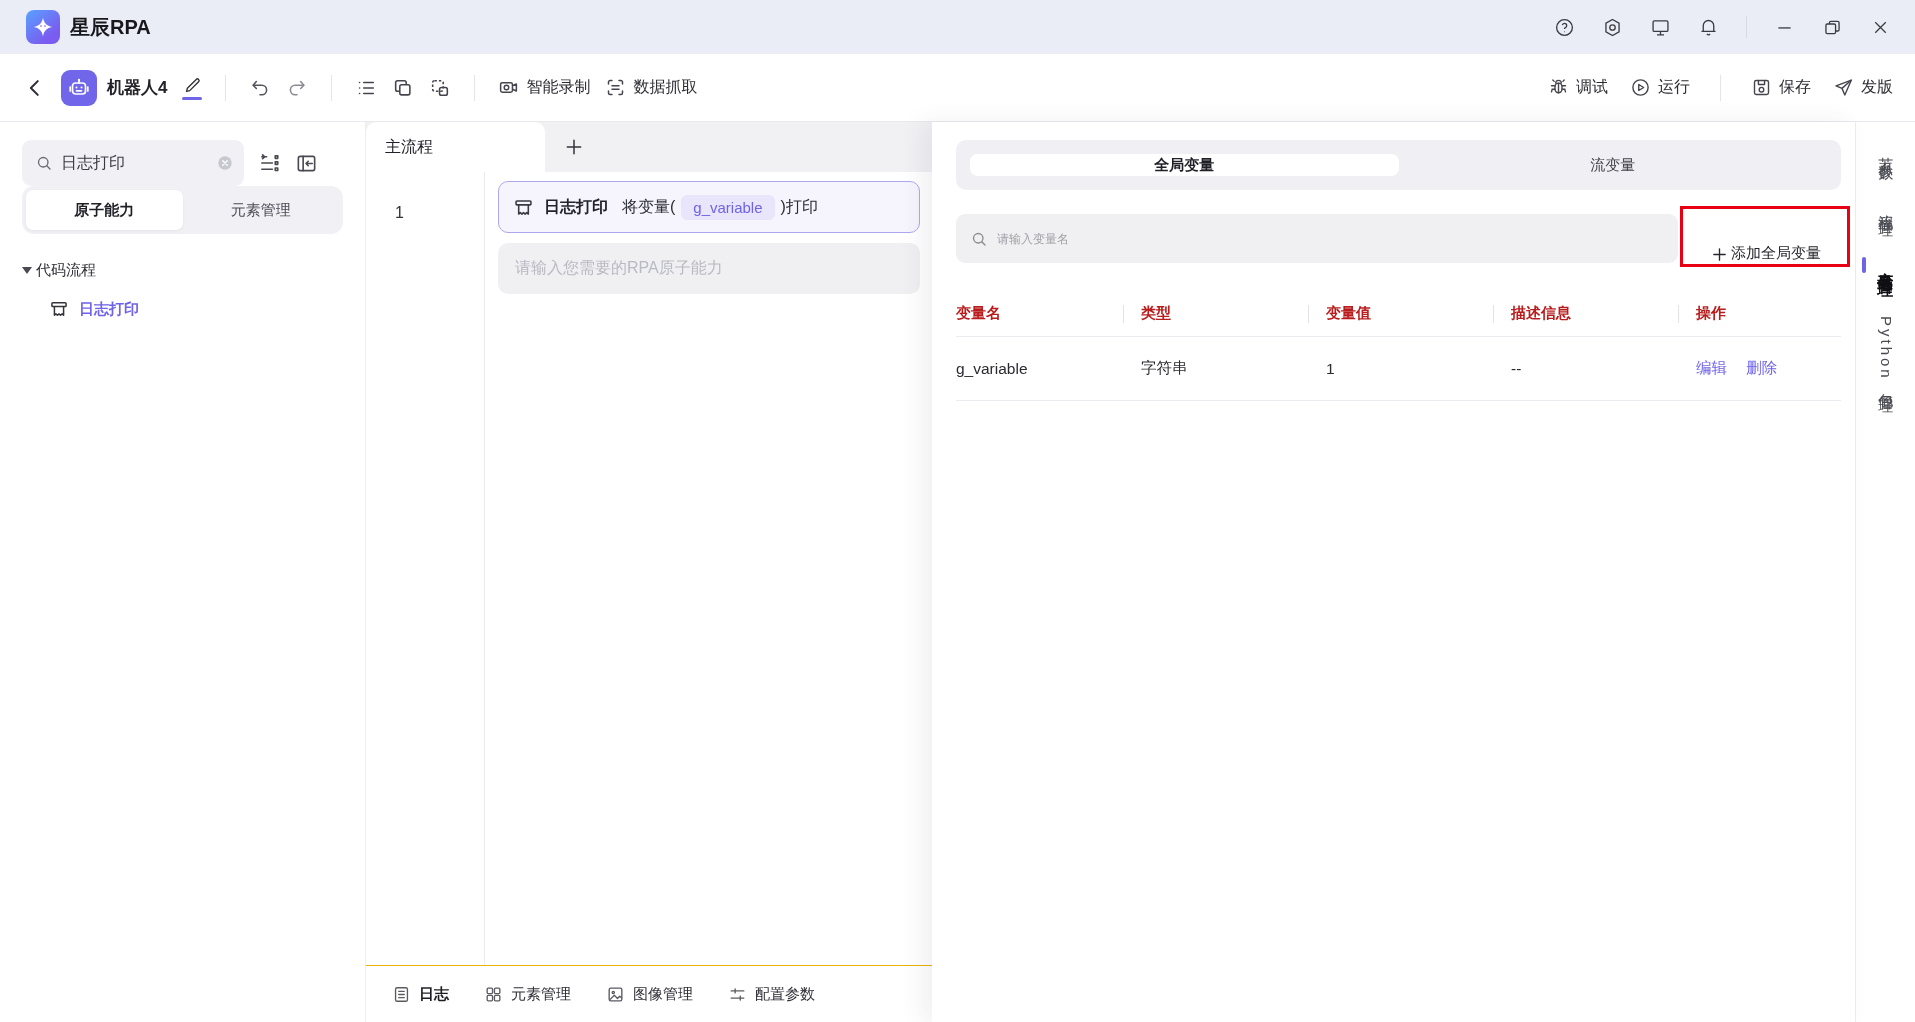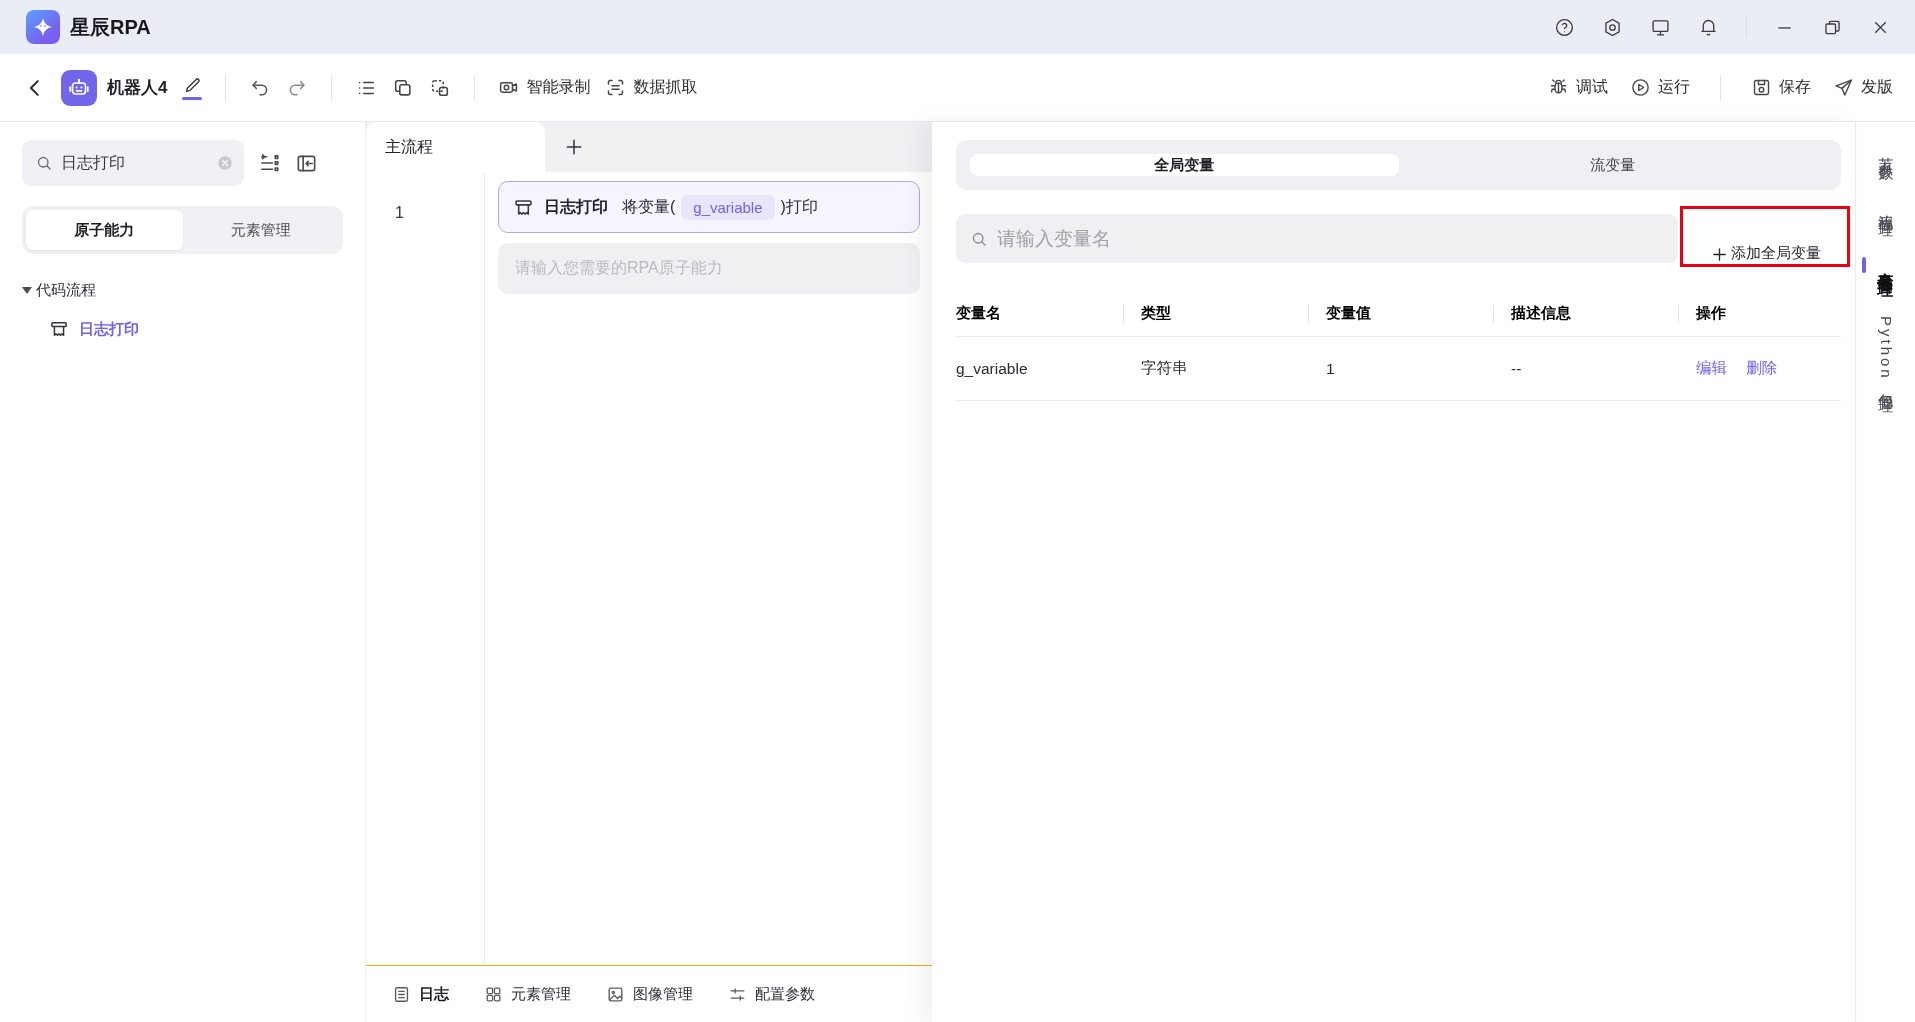--- a/index.html
+++ b/index.html
@@ -34,21 +34,21 @@
   
   .workspace { display:flex; height:900px; background:#fff; }
 
   
   .sidebar { width:366px; border-right:1px solid #ededf2; padding:18px 22px; }
   .search-row { display:flex; align-items:center; gap:14px; }
   .search-box { width:222px; height:46px; background:#f1f1f5; border-radius:9px; display:flex; align-items:center; gap:8px; padding:0 10px 0 13px; }
   .search-box input { border:none; outline:none; background:transparent; flex:1; font-size:16px; color:#3a3a42; font-family:inherit; min-width:0; }
   .clear-btn { display:flex; cursor:pointer; }
   .icon-btn { display:flex; color:#4a4a52; cursor:pointer; }
-  .sidebar-tabs { margin-top:20px; height:48px; background:#f1f1f5; border-radius:12px; display:flex; padding:4px; }
+  .sidebar-tabs { height:48px; background:#f1f1f5; border-radius:12px; display:flex; padding:4px; }
   .sidebar-tab { flex:1; display:flex; align-items:center; justify-content:center; font-size:15px; color:#4c4c55; border-radius:7px; cursor:pointer; }
   .sidebar-tab.active { background:#fff; color:#1f1f26; font-weight:600; box-shadow:0 1px 3px rgba(30,30,60,.07); }
   .tree { margin-top:27px; }
   .tree-group { display:flex; align-items:center; gap:4px; font-size:15px; color:#2e2e36; cursor:pointer; }
   .caret { width:0; height:0; border-left:5.5px solid transparent; border-right:5.5px solid transparent; border-top:7px solid #4a4a52; }
   .tree-item { margin:19px 0 0 27px; display:flex; align-items:center; gap:10px; font-size:15px; font-weight:600; color:#6f63e8; cursor:pointer; }
   .tree-item .tool-ic { color:#33333b; }
 
   
   .canvas { width:566px; display:flex; flex-direction:column; background:#fff; }
@@ -67,32 +67,32 @@
   .bb-item .tool-ic { color:#5a5a62; }
   .bb-item.active span.lbl { font-weight:700; color:#1c1c22; }
 
   
   .drawer { width:923px; background:#fff; box-shadow:-10px 0 22px rgba(60,60,90,.08); padding:18px 14px 0 24px; position:relative; z-index:2; }
   .seg { height:50px; background:#f0f0f4; border-radius:10px; display:flex; padding:14px; }
   .seg-item { flex:1; display:flex; align-items:center; justify-content:center; font-size:15px; color:#3e3e46; border-radius:8px; cursor:pointer; }
   .seg-item.active { background:#fff; color:#1f1f26; font-weight:600; }
   .var-toolbar { margin-top:24px; display:flex; align-items:center; gap:13px; }
   .var-search { flex:1; height:49px; background:#f0f0f3; border-radius:9px; display:flex; align-items:center; gap:9px; padding:0 14px; }
-  .var-search input { border:none; outline:none; background:transparent; flex:1; font-size:19px; color:#3a3a42; font-family:inherit; }
+  .var-search input { border:none; outline:none; background:transparent; flex:1; font-size:12px; color:#3a3a42; font-family:inherit; }
   .var-search input::placeholder { color:#a0a0a8; }
   .add-wrap { position:relative; }
   .add-btn { height:49px; width:150px; background:#fff; border:none; display:flex; align-items:flex-end; justify-content:center; gap:3px; font-size:15px; color:#26262c; font-family:inherit; cursor:pointer; }
   .red-box { position:absolute; top:-8px; bottom:-4px; left:-11px; right:-9px; border:3px solid #e80013; pointer-events:none; }
   .var-table { margin-top:28px; }
   .vt-head, .vt-row { display:flex; align-items:center; border-bottom:1px solid #ececf0; }
   .vt-head { height:46px; }
   .vt-row { height:64px; font-size:15.5px; color:#2a2a31; }
   .vt-cell { position:relative; }
   .c1,.c2,.c3,.c4 { width:185px; } .c5 { flex:1; }
-  .vt-head .vt-cell { font-size:15px; font-weight:600; color:#000000; }
+  .vt-head .vt-cell { font-size:15px; font-weight:600; color:#b91c1c; }
   .vt-head .vt-cell + .vt-cell::before { content:''; position:absolute; left:-18px; top:50%; transform:translateY(-50%); width:1px; height:18px; background:#e2e2e7; }
   .vt-link { color:#6f63e8; margin-right:15px; cursor:pointer; }
 
   
   .rail { width:60px; border-left:1px solid #ededf2; display:flex; flex-direction:column; align-items:center; padding-top:23px; gap:45px; background:#fff; }
   .rail-item { writing-mode:vertical-rl; font-size:15px; letter-spacing:3px; color:#4a4a52; position:relative; cursor:pointer; line-height:1.1; }
   .rail-item.active { font-weight:700; color:#101014; font-size:16px; }
   .rail-item.active::before { content:''; position:absolute; left:-15px; top:-2px; bottom:-2px; width:4px; border-radius:2px; background:#6f63e8; }
 </style>
 </head>

